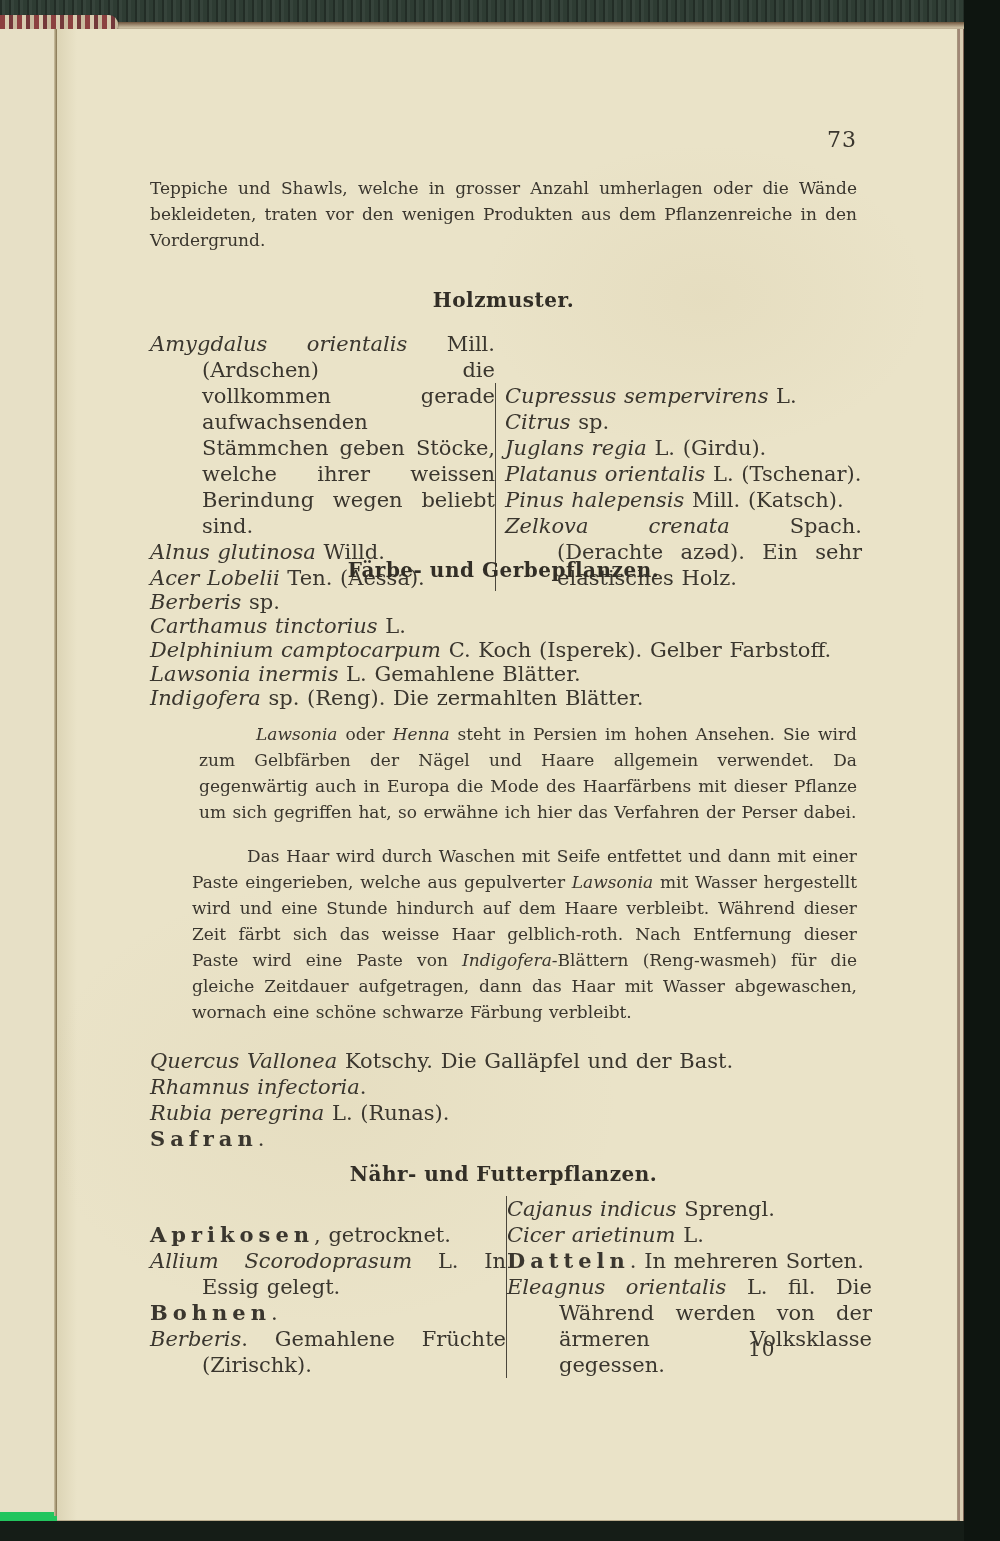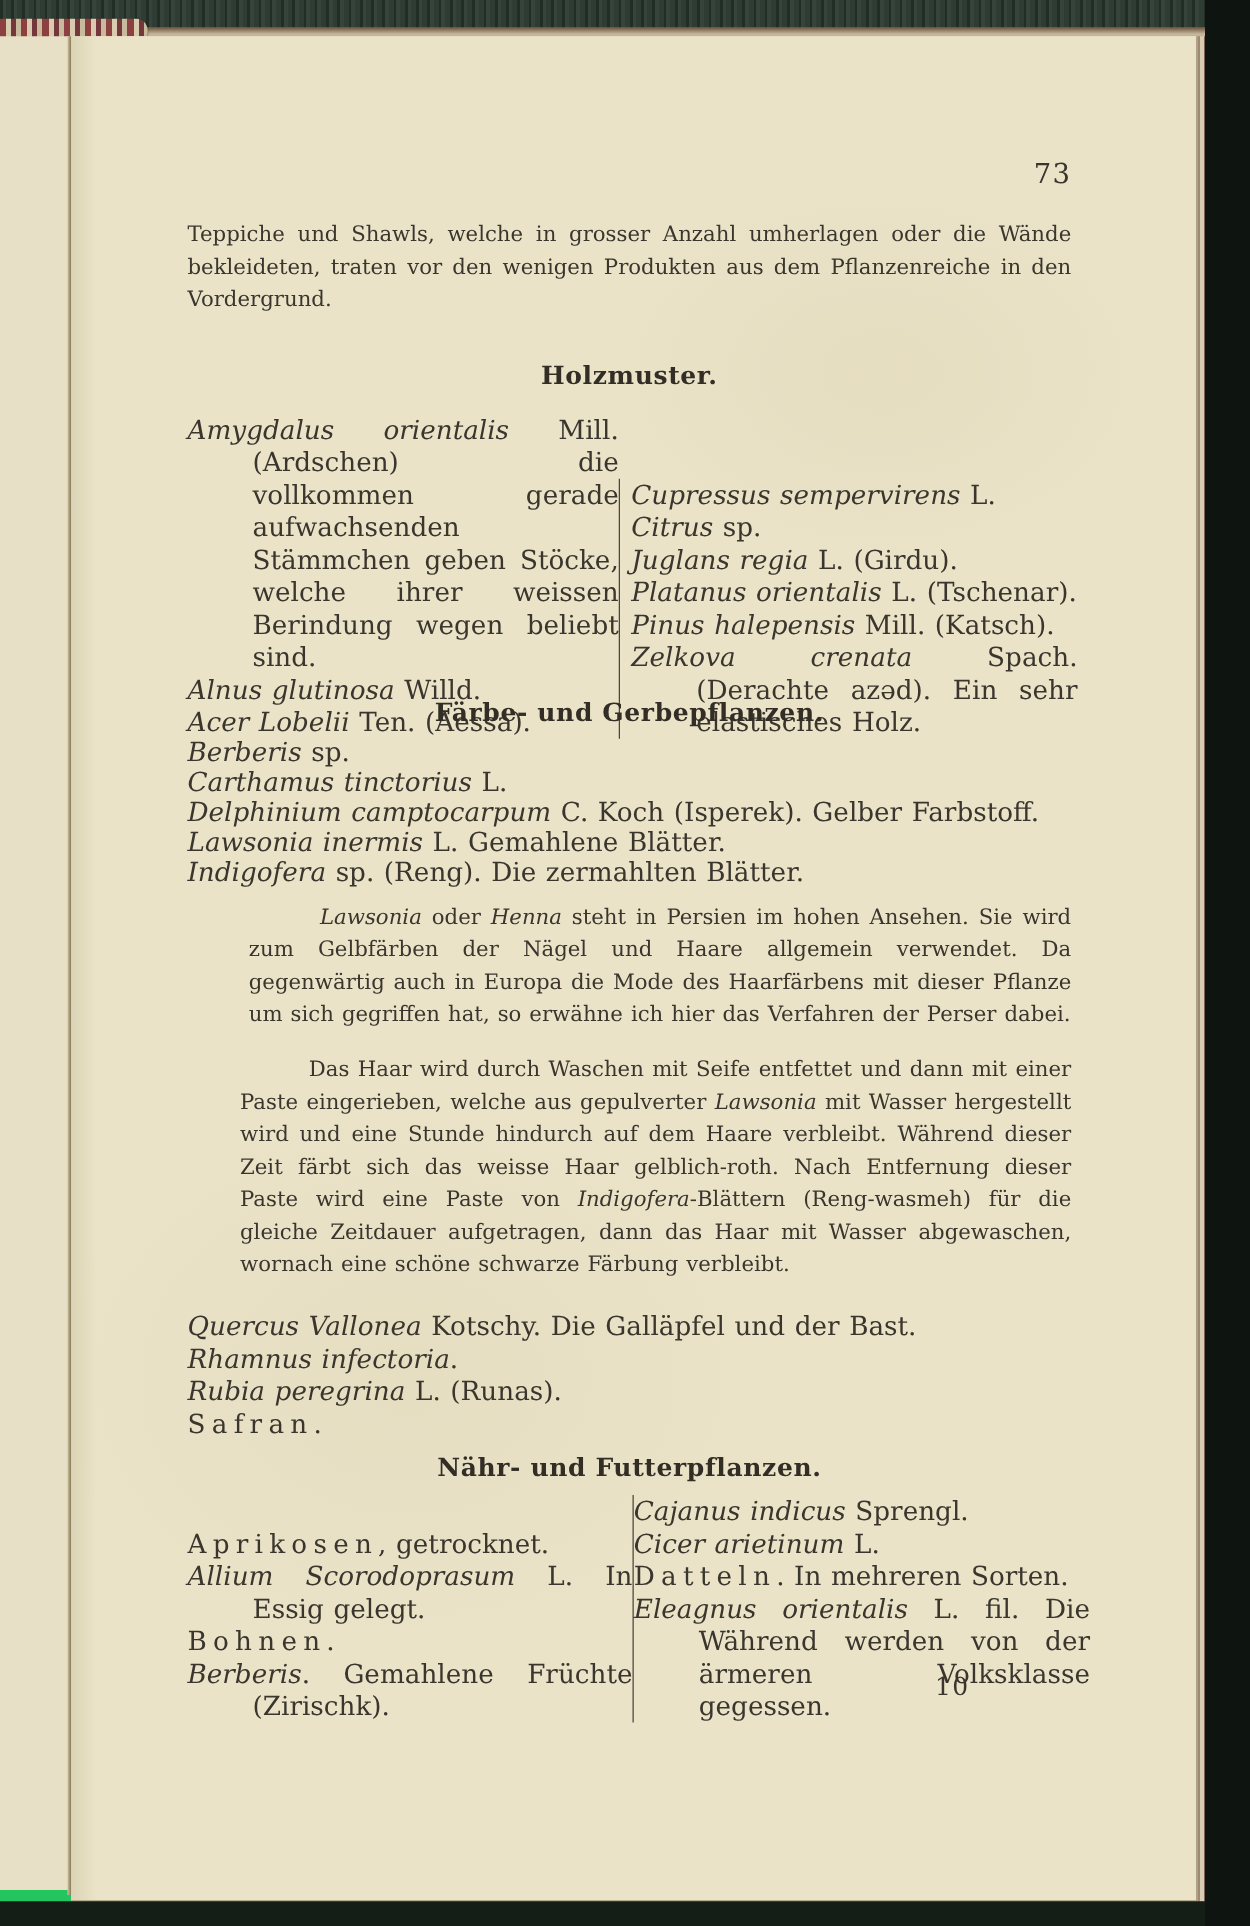--- a/index.html
+++ b/index.html
@@ -86,21 +86,21 @@
            text-indent:-52px; padding-left:52px; }
   .tight .entry { line-height:24px; }
 
   #faerbe-list  { left:150px; top:590px;  width:710px; }
   #quercus-list { left:150px; top:1048px; width:710px; }
 
   #para1 { left:199px; top:721px; width:658px; text-indent:57px; }
   #para2 { left:192px; top:843px; width:665px; text-indent:55px; }
 
   .it { font-style:italic; }
-  .sp { letter-spacing:5px; }
+  .sp { letter-spacing:5px;font-weight:bold; }
 </style>
 </head>
 <body>
 
 <div class="book">
 
   <div class="top-leather"></div>
   <div class="top-edge"></div>
   <div class="headband"></div>
 

